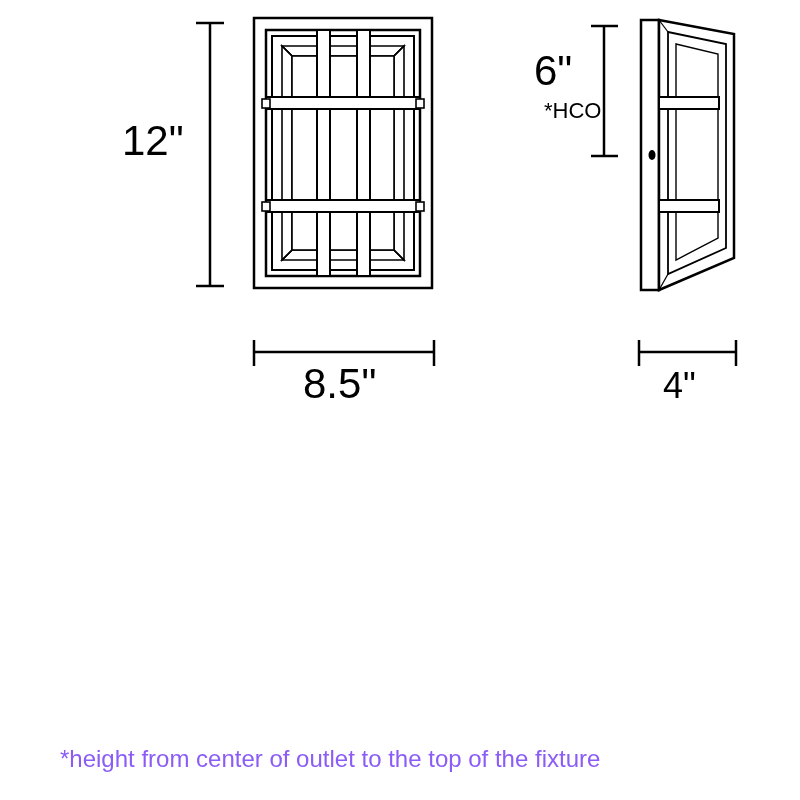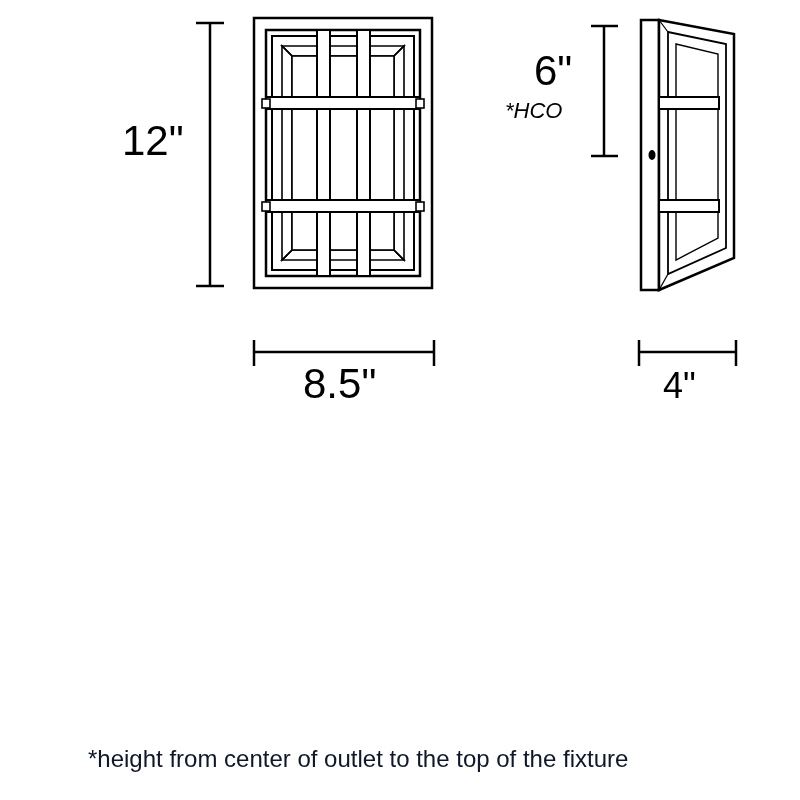--- a/index.html
+++ b/index.html
@@ -37,36 +37,35 @@
     left: 303px;
     top: 363px;
     font-size: 42px;
   }
   #label-side-height {
     left: 534px;
     top: 50px;
     font-size: 42px;
   }
   #label-hco {
-    left: 505px;
+    left: 544px;
     top: 100px;
     font-size: 22px;
-    font-style: italic;
   }
   #label-depth {
     left: 663px;
     top: 368px;
     font-size: 36px;
   }
   #footnote {
     position: absolute;
-    left: 88px;
+    left: 60px;
     top: 745px;
     font-size: 24px;
-    color: #0f172a;
+    color: #8b5cf6;
     white-space: nowrap;
   }
 </style>
 </head>
 <body>
 
 <div id="stage">
 
   <svg width="800" height="800" viewBox="0 0 800 800" xmlns="http://www.w3.org/2000/svg">
 

